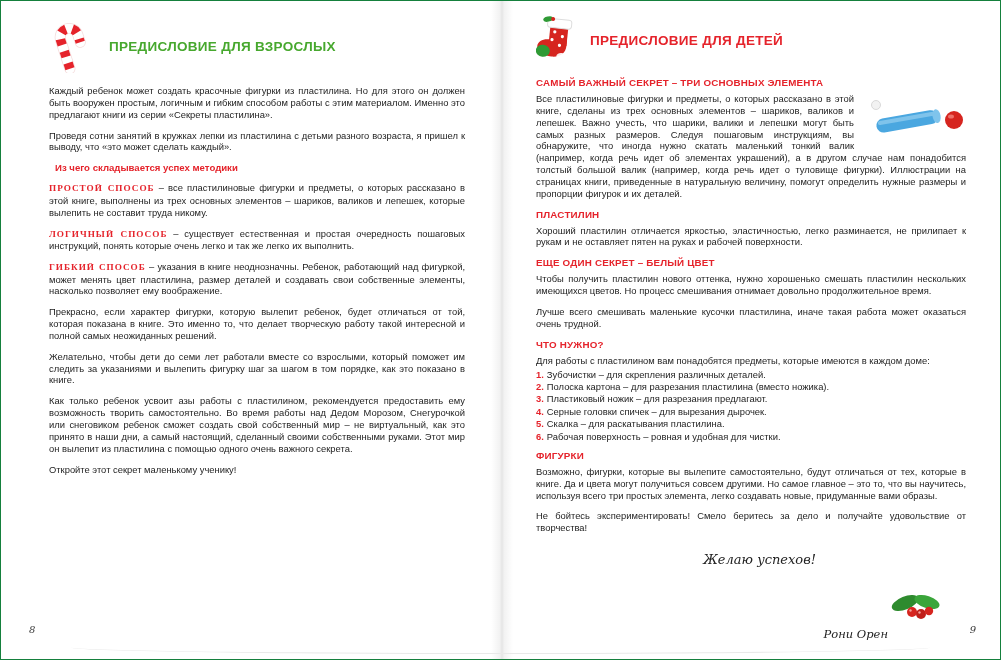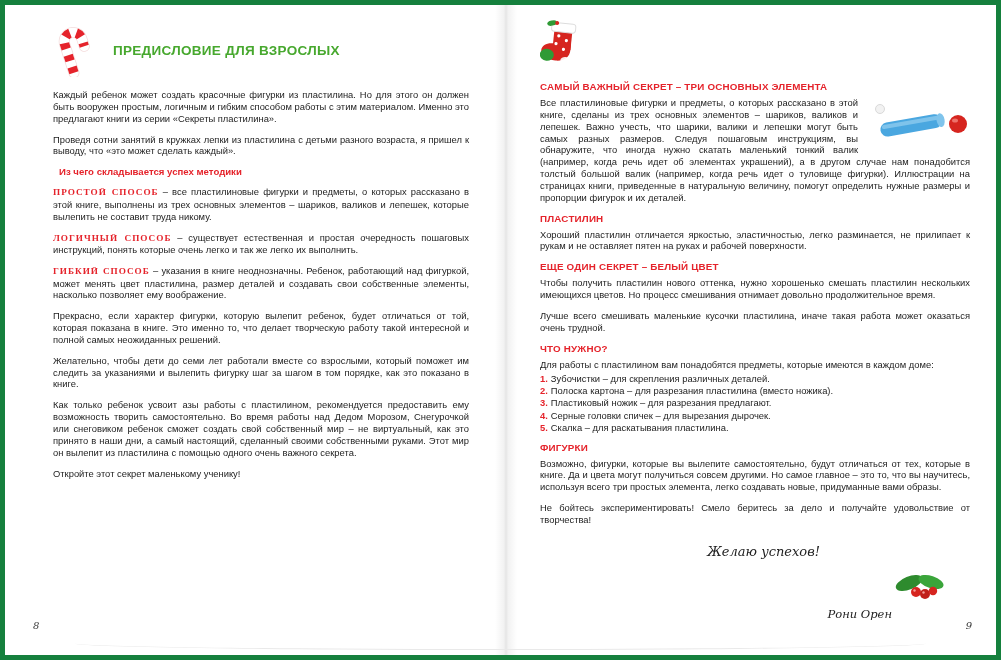--- a/index.html
+++ b/index.html
@@ -1,19 +1,19 @@
 <!DOCTYPE html>
 <html><head>
 <meta charset="utf-8">
 <style>
   html,body { margin:0; padding:0; background:#ffffff; }
   .spread {
     position:relative; width:1001px; height:660px; background:#ffffff;
     font-family:"Liberation Sans", sans-serif; color:#1d1d1d; overflow:hidden;
-    box-sizing:border-box; border:5px solid #15803d;
+    box-sizing:border-box; border:1px solid #15803d;
   }
   .page { position:absolute; top:0; height:660px; box-sizing:border-box; }
   .page.left  { left:0;   width:500px; padding:18px 36px 0 48px; }
   .page.right { left:501px; width:500px; padding:14px 36px 0 34px; }
 
   .gutter {
     position:absolute; left:490px; top:0; width:22px; height:660px; pointer-events:none;
     background:linear-gradient(90deg, rgba(0,0,0,0) 0%, rgba(0,0,0,0.05) 40%,
       rgba(0,0,0,0.10) 50%, rgba(0,0,0,0.05) 60%, rgba(0,0,0,0) 100%);
   }
@@ -39,21 +39,21 @@
   }
   .red-term { color:#e5232b; font-weight:bold; letter-spacing:1px; font-size:9.2px;font-family:Liberation Serif, serif; }
 
   .need-list { margin:0 0 4px 0; padding:0; list-style:none; }
   .need-list li { font-size:9.4px; line-height:1.32; text-align:justify; }
   .need-list .num { color:#e5232b; font-weight:bold; margin-right:3px; }
 
   .roller-illus { float:right; width:102px; height:42px; margin:4px 0 4px 10px; }
 
   .signoff {
-    margin:18px 150px 0 0; text-align:right;
+    margin:18px 150px 12px 0; text-align:right;
     font-family:"DejaVu Serif", serif; font-style:italic; font-size:13px; color:#222;
   }
   .sig-area { position:relative; height:78px; }
   .holly { position:absolute; right:22px; top:12px; }
   .sig-name {
     position:absolute; right:78px; top:48px;
     font-family:"DejaVu Serif", serif; font-style:italic; font-size:11.5px; color:#222;
   }
 
   .pageno {
@@ -111,20 +111,21 @@
           <ellipse cx="27" cy="41" rx="5" ry="3.6" fill="#ffffff" opacity="0.9"></ellipse>
           <circle cx="18" cy="17" r="1.6" fill="#ffffff"></circle>
           <circle cx="26" cy="21" r="1.6" fill="#ffffff"></circle>
           <circle cx="16" cy="25" r="1.6" fill="#ffffff"></circle>
           <circle cx="24" cy="30" r="1.6" fill="#ffffff"></circle>
           <rect x="10" y="4" width="24" height="9" rx="3" fill="#ffffff" stroke="#dddddd" stroke-width="1"></rect>
           <ellipse cx="10" cy="5" rx="5" ry="2.6" fill="#2f9a35" transform="rotate(-18 10 5)"></ellipse>
           <circle cx="15" cy="4.5" r="2" fill="#d6251f"></circle>
         </g>
       </svg>
+      <h1 class="title red">ПРЕДИСЛОВИЕ ДЛЯ ДЕТЕЙ</h1>
     </div>
 
     <div class="red-h">САМЫЙ ВАЖНЫЙ СЕКРЕТ – ТРИ ОСНОВНЫХ ЭЛЕМЕНТА</div>
     <div class="roller-illus">
       <svg width="102" height="42" viewBox="0 0 102 42" aria-hidden="true">
         <circle cx="12" cy="8" r="4.5" fill="#f2f2f2" stroke="#d9d9d9" stroke-width="1"></circle>
         <g transform="rotate(-10 45 24)">
           <rect x="12" y="17" width="62" height="14" rx="7" fill="#4aa7e0"></rect>
           <rect x="14" y="19" width="58" height="4" rx="2" fill="#8ccaee" opacity="0.8"></rect>
           <ellipse cx="73" cy="24" rx="4" ry="7" fill="#7fc4ec"></ellipse>
@@ -143,20 +144,21 @@
     <p class="body">Лучше всего смешивать маленькие кусочки пластилина, иначе такая работа может оказаться очень трудной.</p>
 
     <div class="red-h">ЧТО НУЖНО?</div>
     <p class="body" style="margin-bottom:2px;">Для работы с пластилином вам понадобятся предметы, которые имеются в каждом доме:</p>
     <ul class="need-list">
       <li><span class="num">1.</span><span>Зубочистки – для скрепления различных деталей.</span></li>
       <li><span class="num">2.</span><span>Полоска картона – для разрезания пластилина (вместо ножика).</span></li>
       <li><span class="num">3.</span><span>Пластиковый ножик – для разрезания предлагают.</span></li>
       <li><span class="num">4.</span><span>Серные головки спичек – для вырезания дырочек.</span></li>
       <li><span class="num">5.</span><span>Скалка – для раскатывания пластилина.</span></li>
+      <li><span class="num">6.</span><span>Рабочая поверхность – ровная и удобная для чистки.</span></li>
     </ul>
 
     <div class="red-h">ФИГУРКИ</div>
     <p class="body">Возможно, фигурки, которые вы вылепите самостоятельно, будут отличаться от тех, которые в книге. Да и цвета могут получиться совсем другими. Но самое главное – это то, что вы научитесь, используя всего три простых элемента, легко создавать новые, придуманные вами образы.</p>
     <p class="body">Не бойтесь экспериментировать! Смело беритесь за дело и получайте удовольствие от творчества!</p>
 
     <div class="signoff">Желаю успехов!</div>
 
     <div class="sig-area">
       <div class="holly">

